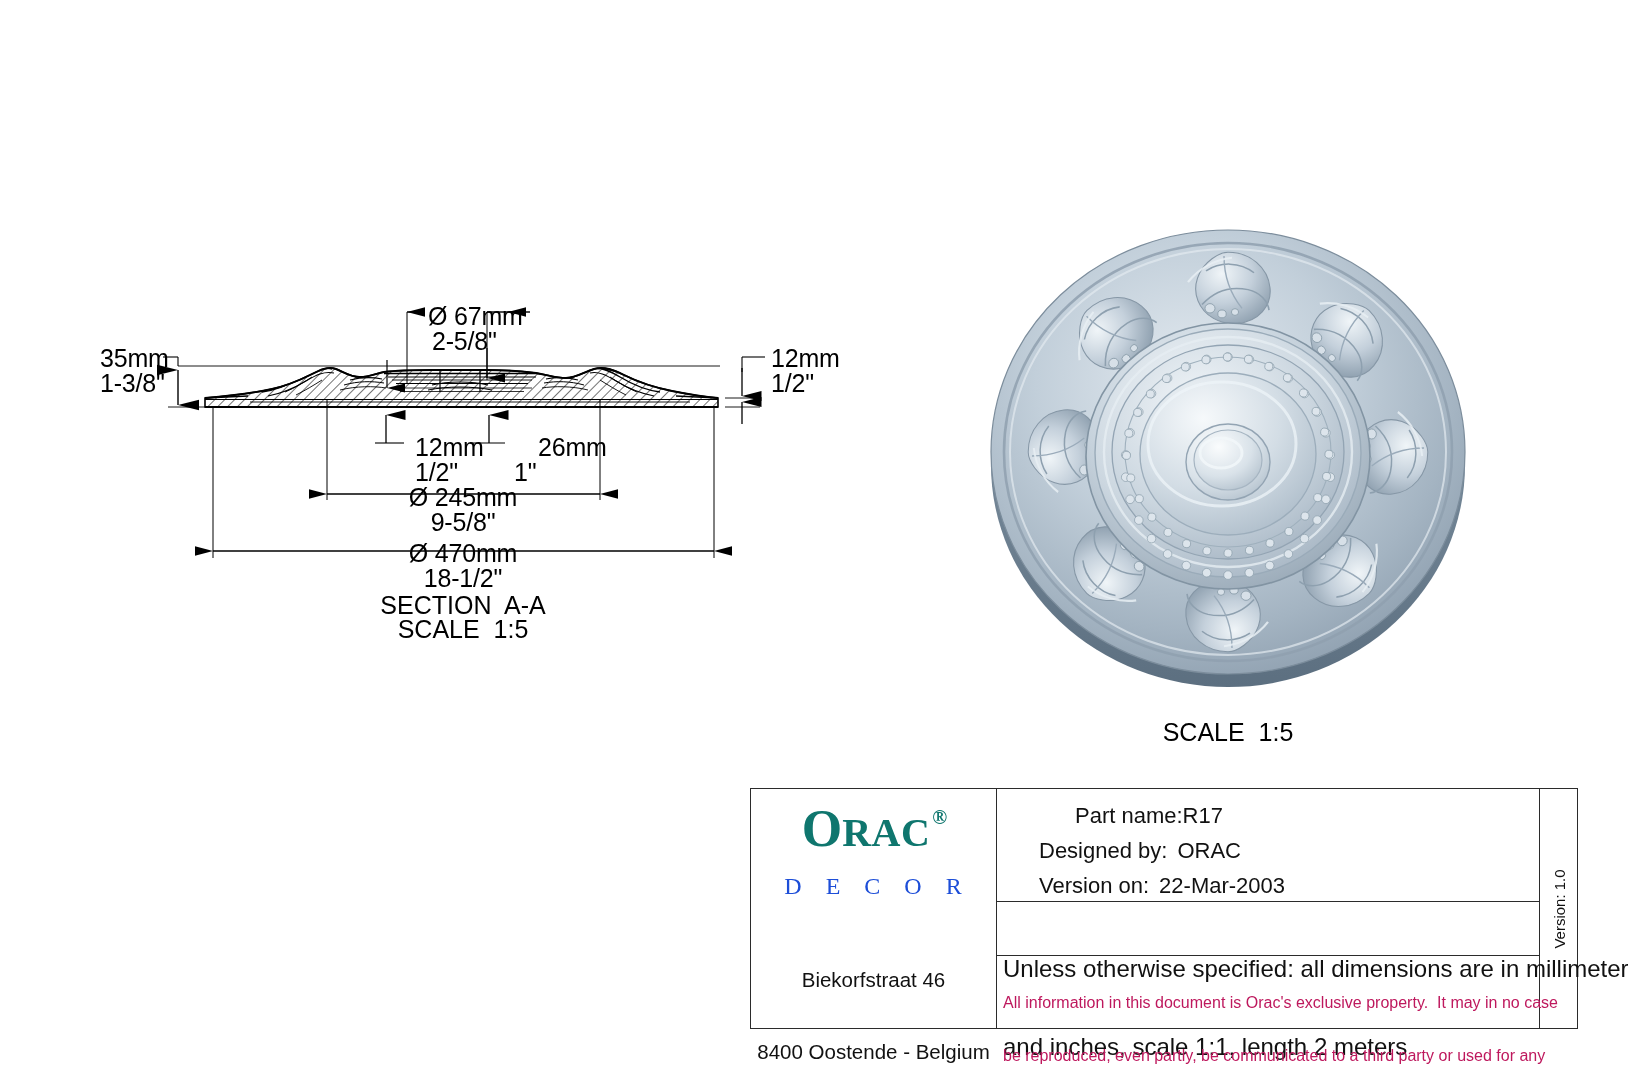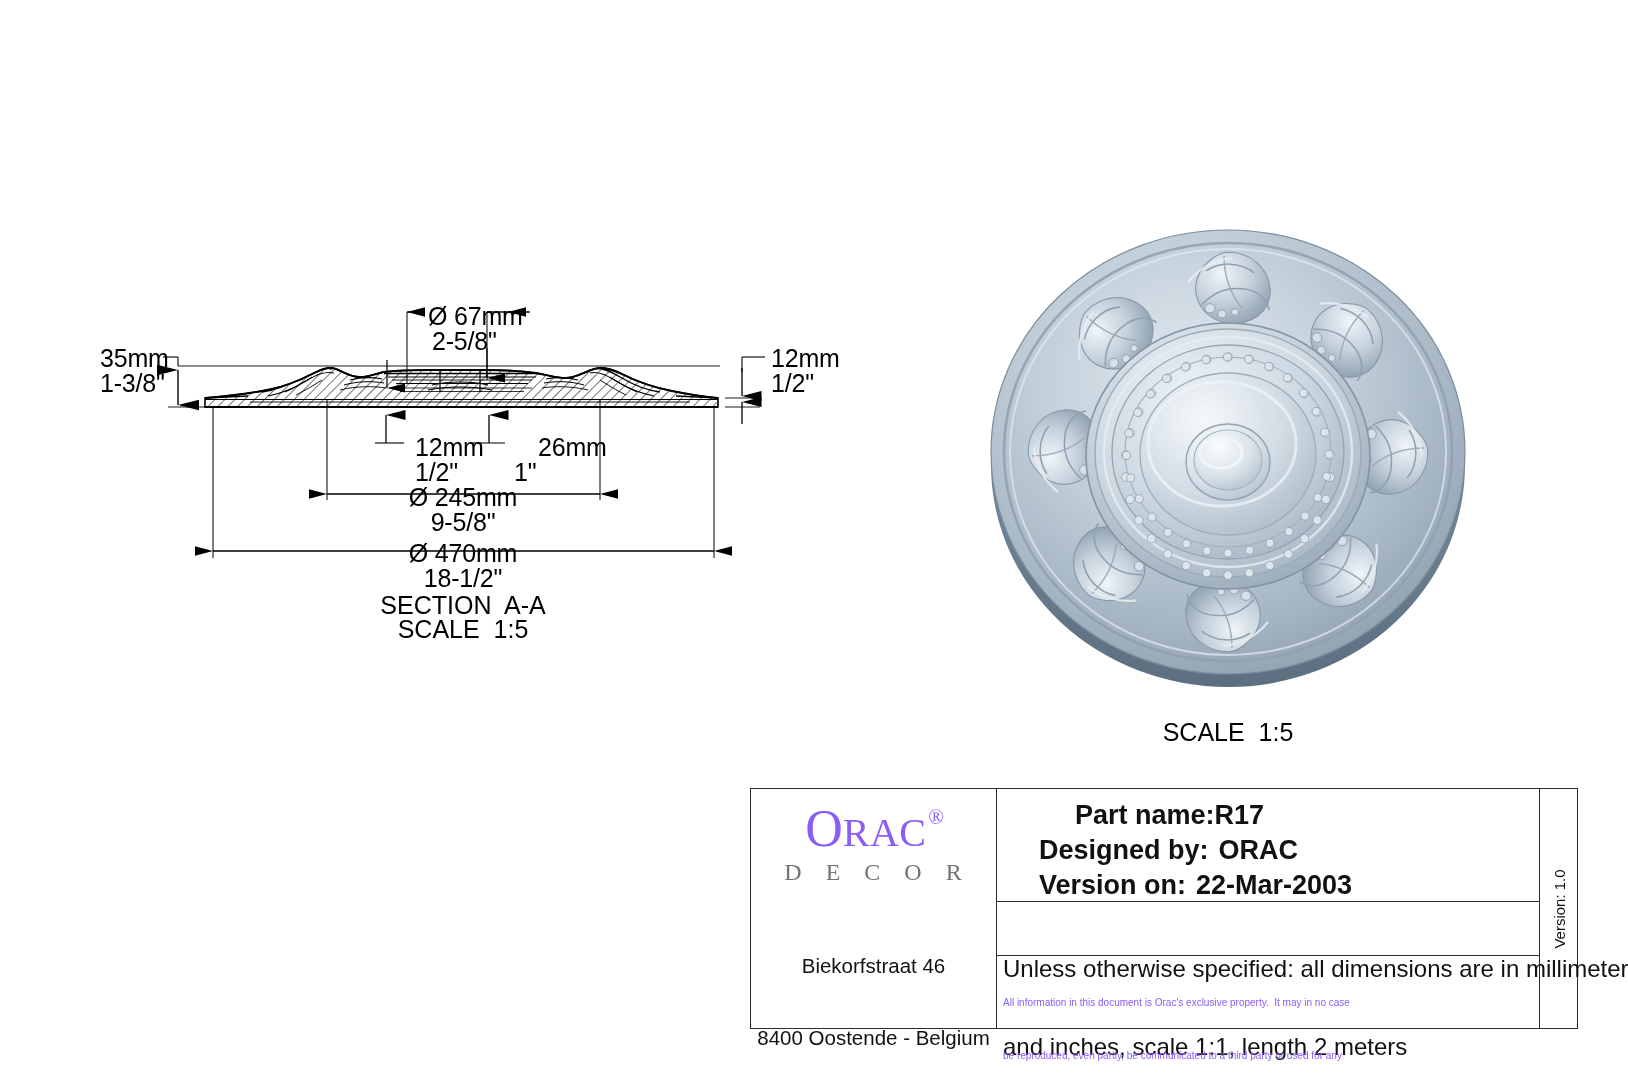--- a/index.html
+++ b/index.html
@@ -56,41 +56,41 @@
     position: absolute; left: 0; top: 0;
     width: 246px; height: 100%;
     border-right: 1.6px solid #2b2b2b;
     box-sizing: border-box;
     display: flex; flex-direction: column;
     align-items: center; justify-content: flex-start;
     padding-top: 14px;
   }
   .orac-word {
     font-family: "Liberation Serif", serif;
-    font-weight: 400;
+    font-weight: 700;
     letter-spacing: 0px;
-    color: #8b5cf6;
+    color: #0f766e;
     position: relative;
     line-height: 1;
   }
   .orac-word .big { font-size: 52px; }
   .orac-word .rest { font-size: 40px; letter-spacing: 0.5px; }
   .orac-reg {
     font-size: 20px;
     vertical-align: super;
     position: relative; top: -16px; left: 2px;
     font-family: "Liberation Serif", serif;
   }
   .decor-word {
     font-family: "Liberation Serif", serif;
     font-size: 24px;
     letter-spacing: 9px;
-    margin-top: 4px;
+    margin-top: 18px;
     margin-left: 8px;
-    color: #737373;
+    color: #1d4ed8;
   }
   .addr {
     margin-top: 20px;
     font-family: "Liberation Sans", sans-serif;
     font-size: 20.5px;
     line-height: 24px;
     text-align: center;
     color: #111;
     white-space: pre;
   }
@@ -117,47 +117,46 @@
   .tb-cols {
     position: absolute; left: 0; top: 0; right: 38px; bottom: 0;
   }
   .tb-row { box-sizing: border-box; width: 100%; }
   .tb-row-head {
     height: 112px;
     padding: 9px 0 0 40px;
   }
   .tb-kv {
     font-family: "Liberation Sans", sans-serif;
-    font-size: 27px;
+    font-size: 22px;
     line-height: 35px;
     color: #111;
     white-space: pre;
-    font-weight: bold;
   }
   .tb-kv .ind1 { padding-left: 38px; }
   .tb-kv .ind2 { padding-left: 2px; }
 
   .tb-row-note {
     border-top: 1.6px solid #2b2b2b;
     height: 54px;
     padding: 2px 0 0 6px;
     font-family: "Liberation Sans", sans-serif;
     font-size: 24px;
     line-height: 26px;
     color: #111;
     white-space: pre;
   }
   .tb-row-legal {
     border-top: 1.6px solid #2b2b2b;
     height: 75px;
     padding: 3px 0 0 6px;
     font-family: "Liberation Sans", sans-serif;
-    font-size: 10px;
+    font-size: 16px;
     line-height: 17.5px;
-    color: #8b5cf6;
+    color: #be185d;
     white-space: pre;
   }
 
   
   svg.layer { position: absolute; left:0; top:0; overflow: visible; }
 </style>
 </head>
 <body>
 
 <div class="sheet">

